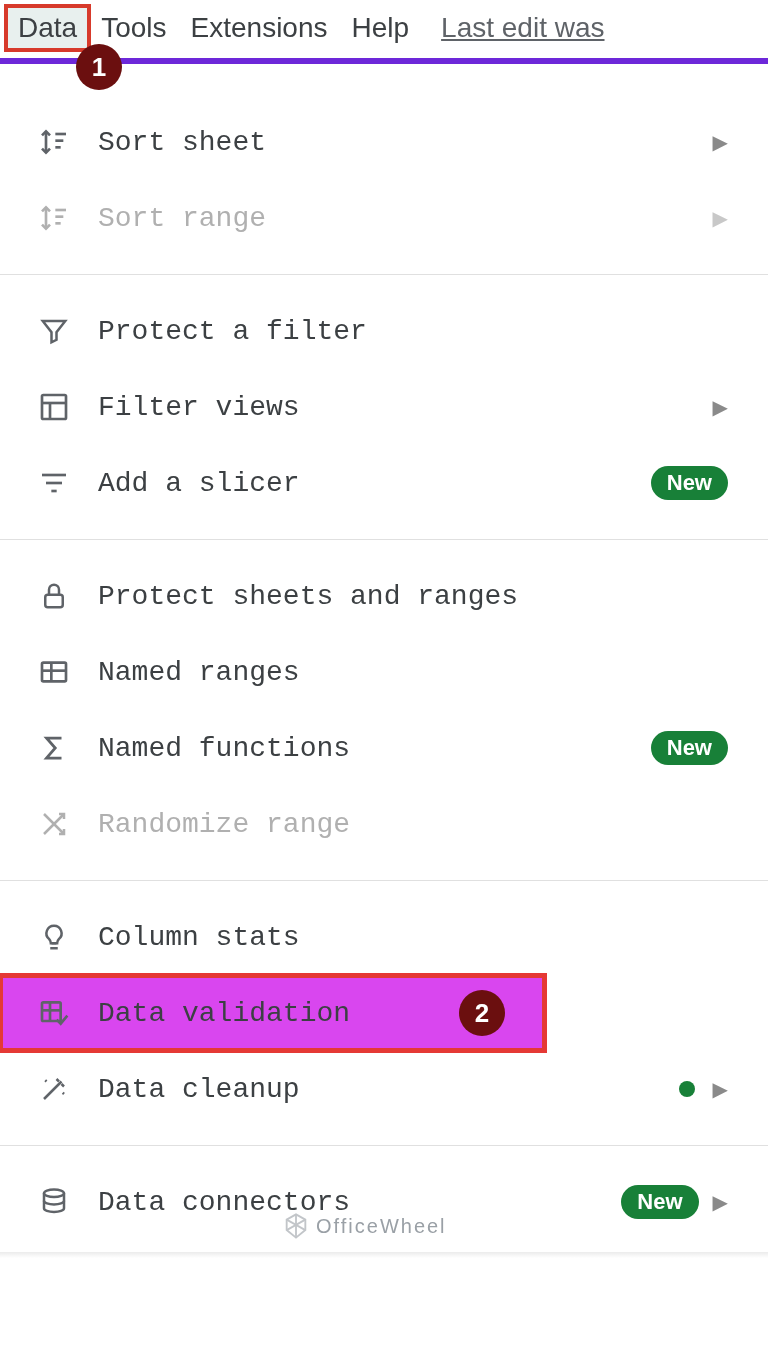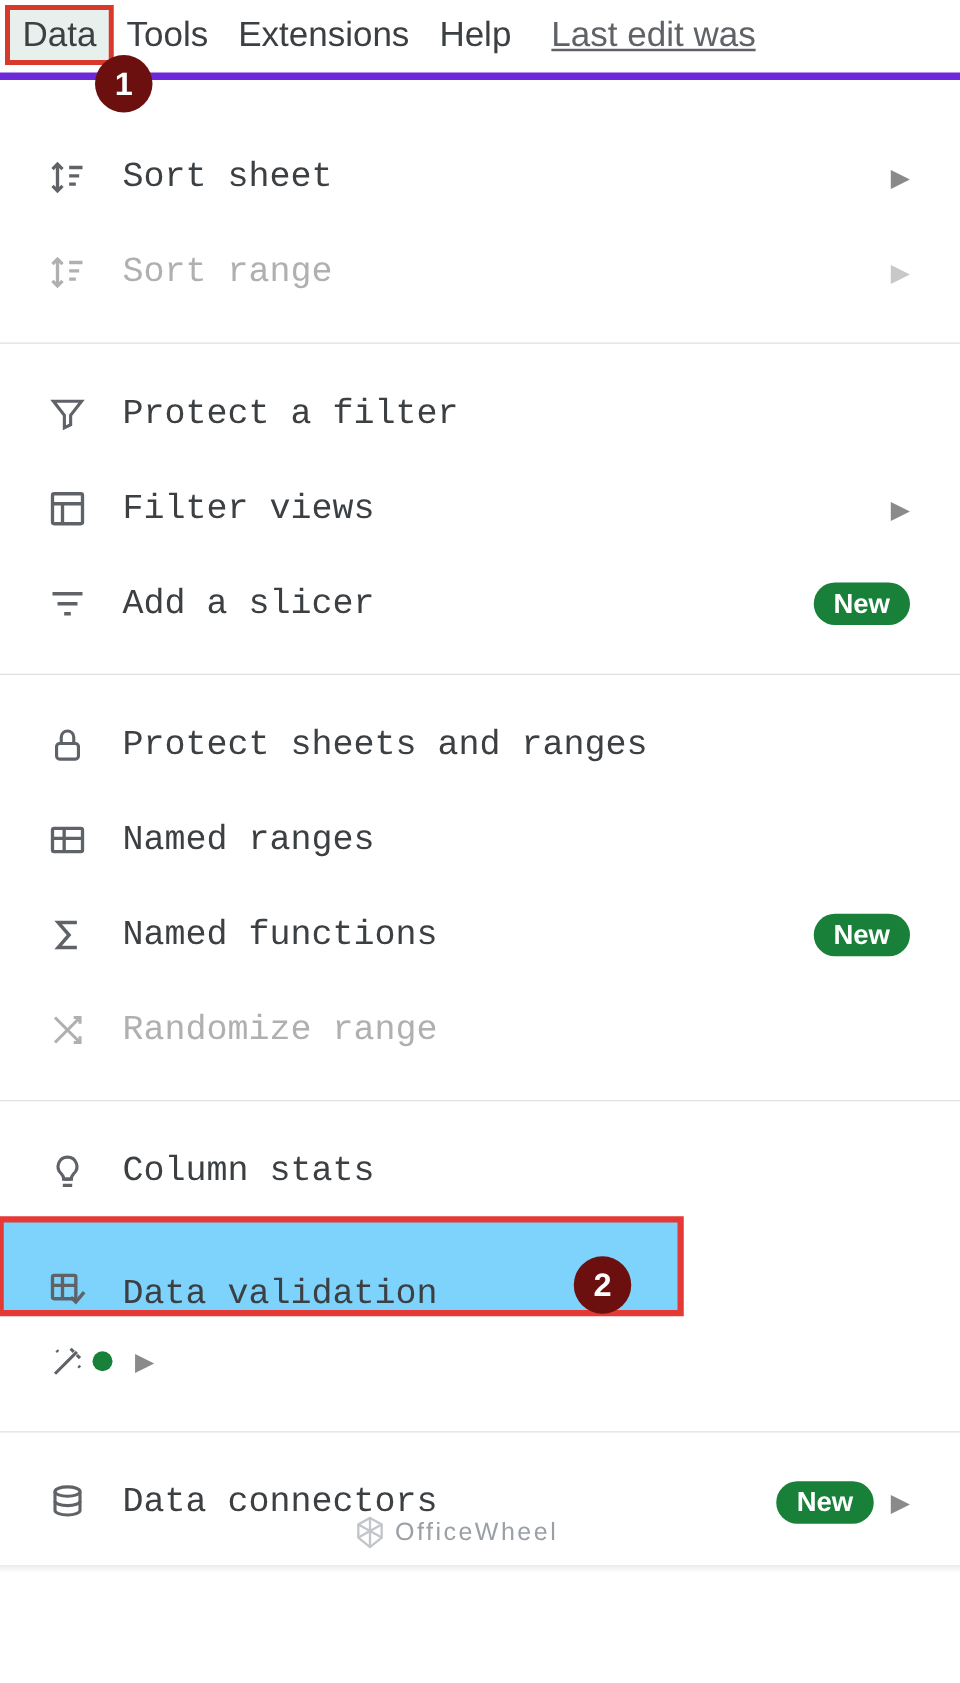--- a/index.html
+++ b/index.html
@@ -64,25 +64,24 @@
   .menu-row .label {
     font-size: 28px;
     color: #3c4043;
     margin-left: 24px;
     flex: 1;
     font-family: Liberation Mono, monospace;
   }
   .menu-row.disabled .icon-slot,
   .menu-row.disabled .label { color: #b0b0b0; }
   .menu-row.highlight {
-    background: #7dd3fc;
+    background: #d946ef;
     outline: 5px solid #e53935;
     outline-offset: -3px;
     z-index: 2;
-    align-items: flex-end;
   }
   .menu-sep {
     height: 1px;
     background: #e0e0e0;
     margin: 18px 0;
   }
   .arrow-right {
     color: #8a8a8a;
     font-size: 20px;
     margin-left: auto;
@@ -286,20 +285,21 @@
   <div class="menu-row">
     <span class="icon-slot">
       <svg width="30" height="30" viewBox="0 0 24 24" fill="none" stroke="currentColor" stroke-width="2">
         <path d="M4 20L18 6"></path>
           <path d="M14 4l2 2"></path>
           <path d="M18 8l2 2"></path>
         <path d="M5 5l1 1"></path>
           <path d="M19 15l1 1"></path>
       </svg>
     </span>
+    <span class="label">Data cleanup</span>
     <span class="green-dot"></span>
     <span class="arrow-right" style="margin-left:0">▶</span>
   </div>
 
 
   <div class="menu-sep"></div>
 
   <div class="menu-row">
     <span class="icon-slot">
       <svg width="30" height="30" viewBox="0 0 24 24" fill="none" stroke="currentColor" stroke-width="2">

